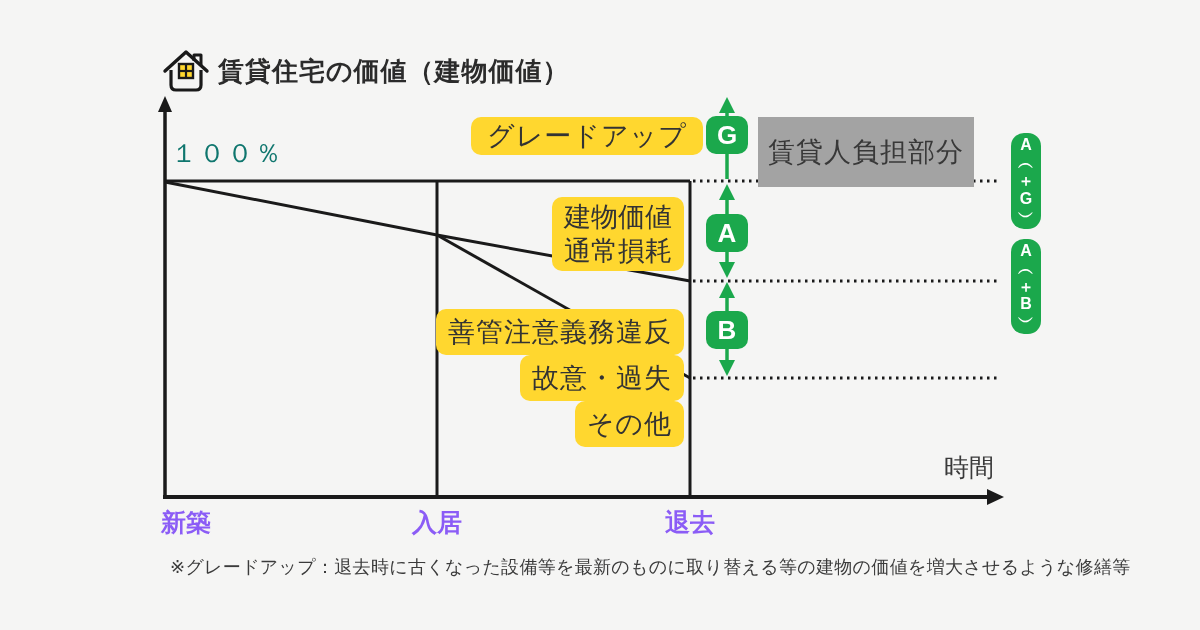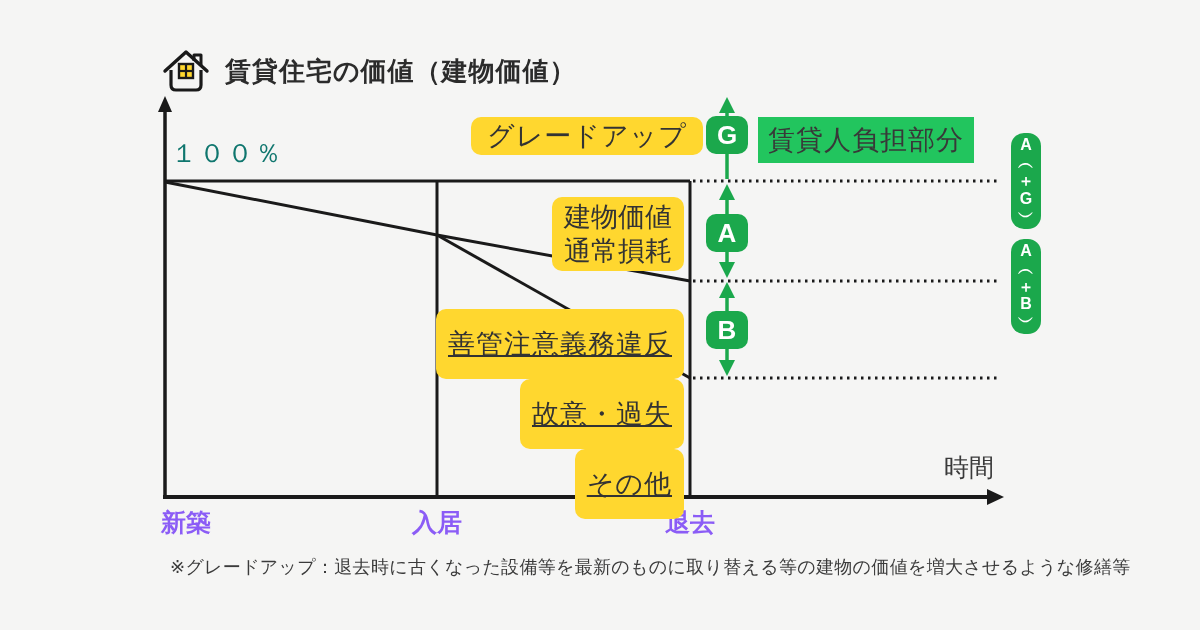--- a/index.html
+++ b/index.html
@@ -11,54 +11,54 @@
     position:relative;
     width:1200px;height:630px;
     background:#f5f5f4;
     overflow:hidden;
     color:#2e2e2e;
   }
   .abs{position:absolute;}
   svg{display:block;}
   .overlay{position:absolute;left:0;top:0;z-index:1;}
 
-  .title-wrap{left:162px;top:48px;display:flex;align-items:center;gap:15px;z-index:3;}
+  .title-wrap{left:162px;top:48px;display:flex;align-items:center;gap:8px;z-index:3;}
   .title{
     font-size:26px;font-weight:800;color:#2b2b2b;letter-spacing:1px;
   }
 
   .y-max{left:171px;top:136px;font-size:26px;color:#0f766e;letter-spacing:2px;z-index:2;}
 
   .pill{
     background:#ffd72f;color:#333;
     font-size:27px;line-height:38px;
     border-radius:10px;
     z-index:3;
   }
   .pill-gradeup{left:471px;top:117px;padding:0 16px;letter-spacing:1px;}
   .pill-aging{left:552px;top:197px;padding:3px 12px;border-radius:10px;text-align:center;line-height:34px;}
   .pill-violation{right:516px;top:309px;display:flex;flex-direction:column;align-items:flex-end;z-index:3;}
   .pill-violation .pill-line{
     background:#ffd72f;color:#333;font-size:27px;line-height:38px;
-    padding:16px 12px;border-radius:10px;letter-spacing:1px;text-decoration:underline;
+    padding:4px 12px;border-radius:10px;letter-spacing:1px;
   }
 
   .badge{
     left:706px;width:42px;height:38px;
     background:#1ba84c;color:#fff;
     border-radius:10px;
     display:flex;align-items:center;justify-content:center;
     font-size:26px;font-weight:bold;
     z-index:3;
   }
   .row-label{
     left:758px;height:38px;
-    background:#22c55e;color:#383838;
+    background:#a3a3a3;color:#383838;
     font-size:27px;line-height:38px;
-    padding:4px 10px;letter-spacing:1px;
+    padding:16px 10px;letter-spacing:1px;
     z-index:2;
   }
   .side-pill{
     left:1011px;width:30px;
     background:#1ba84c;color:#fff;
     border-radius:13px;
     display:flex;align-items:center;justify-content:center;
     text-align:center;
     font-size:16px;font-weight:bold;line-height:1.12;
     white-space:pre-line;

